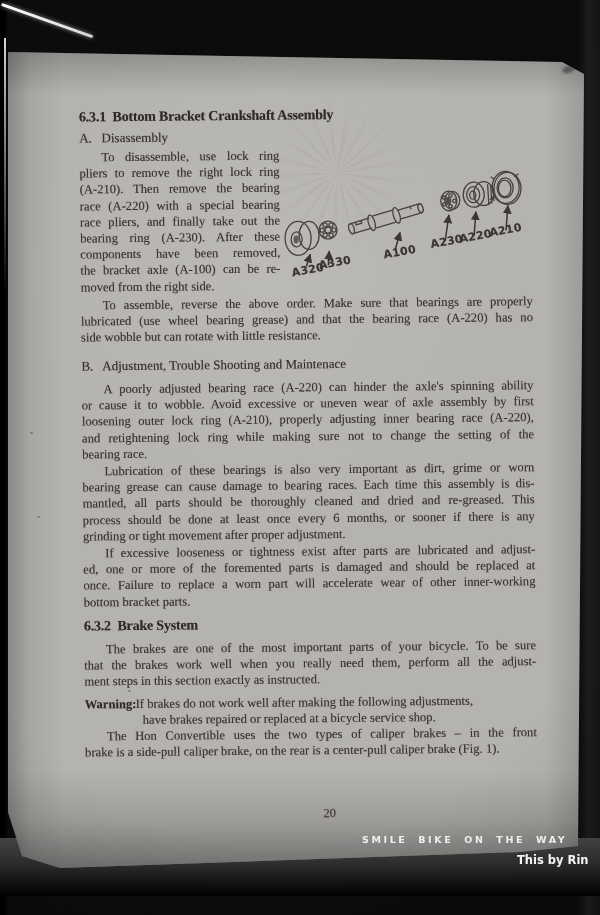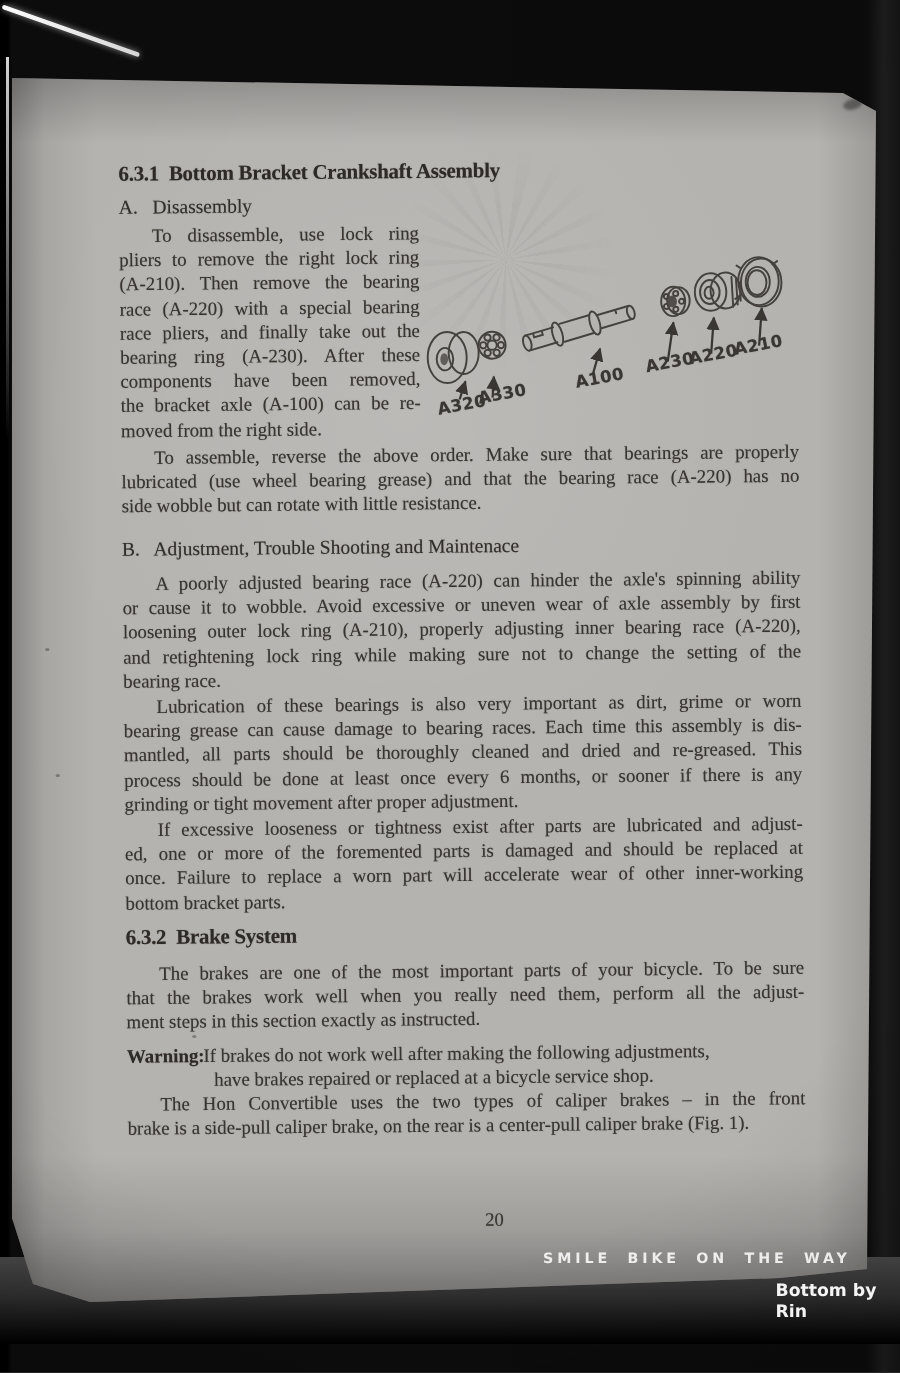--- a/index.html
+++ b/index.html
@@ -229,16 +229,16 @@
     <div class="smudge"></div>
     <div class="speck" style="left:37px;top:516px"></div>
     <div class="speck" style="left:30px;top:432px"></div>
     <div class="speck" style="left:128px;top:690px"></div>
   </div>
 
   <div class="edge-diagonal"></div>
   <div class="edge-left-line"></div>
 
   <div class="wm1">SMILE BIKE ON THE WAY</div>
-  <div class="wm2">Bottom by Rin</div>
+  <div class="wm2">This by Rin</div>
 
   <div class="vignette"></div>
 </div>
 
 </body></html>

